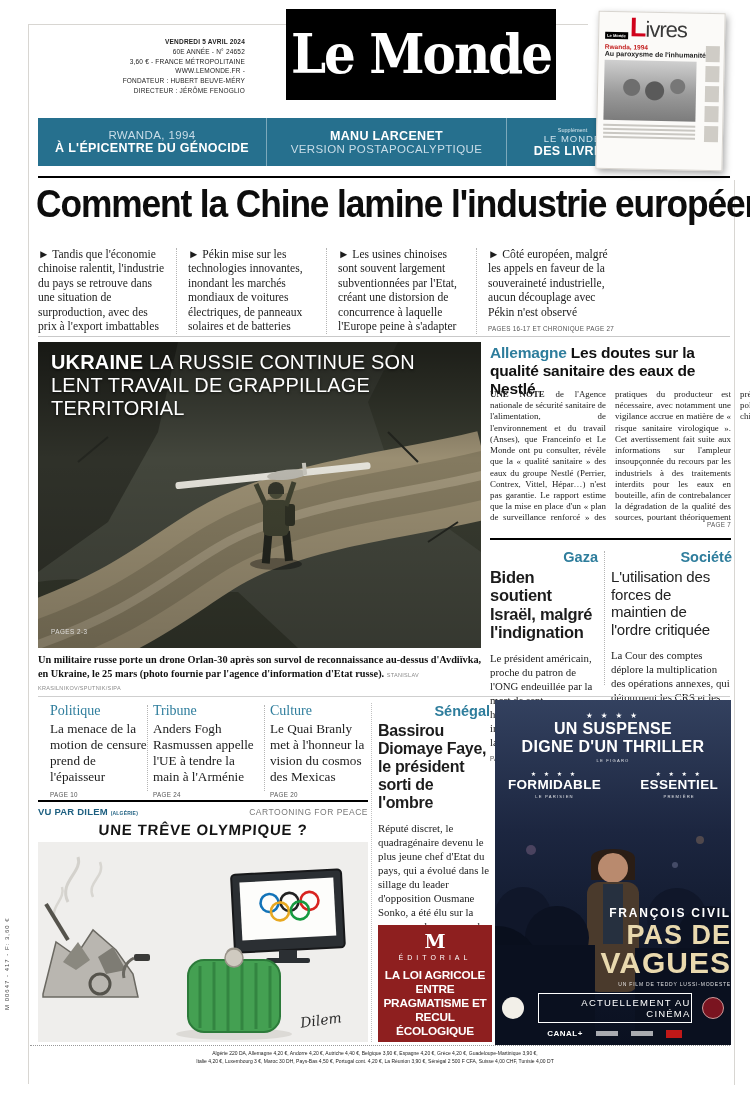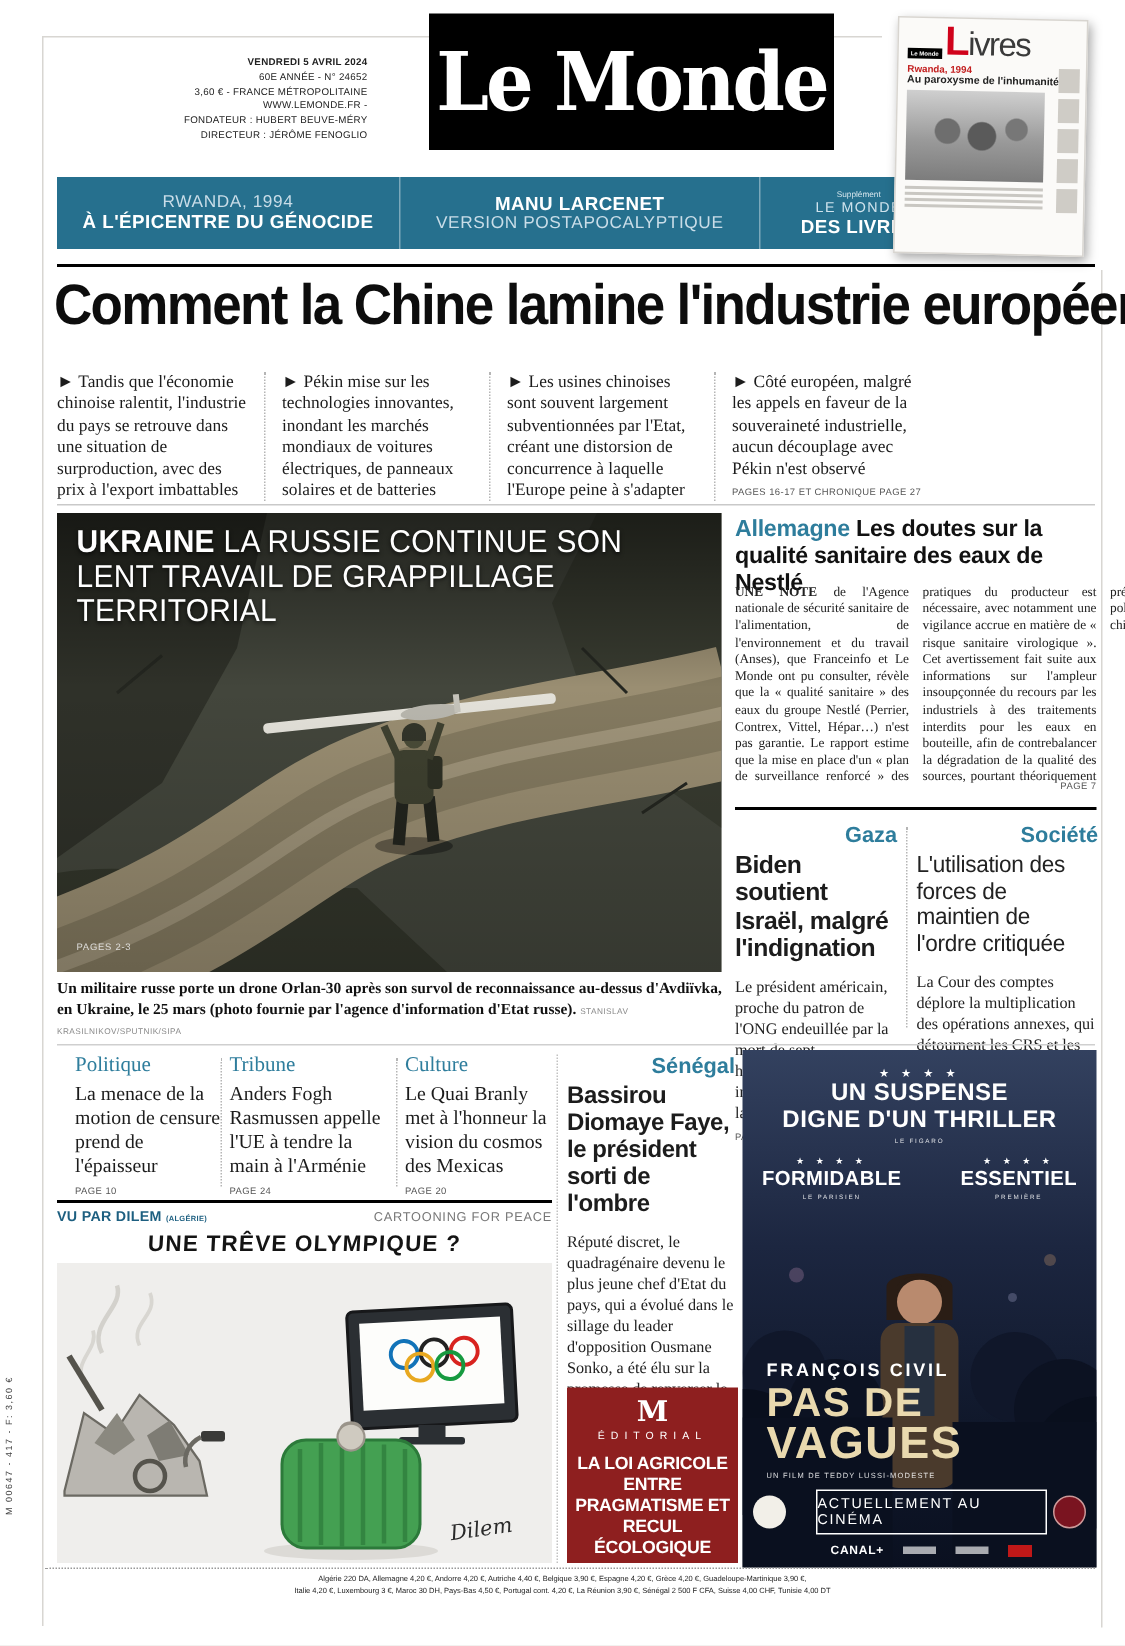--- a/index.html
+++ b/index.html
@@ -148,21 +148,21 @@
   .poster{position:absolute;left:495px;top:700px;width:236px;height:345px;overflow:hidden;color:#fff;
      background:linear-gradient(180deg,#33415f 0%,#1c2640 38%,#10182b 72%,#0a1020 100%);}
   .poster svg{position:absolute;left:0;top:0;}
   .p-reviews{position:absolute;left:0;top:11px;width:100%;text-align:center;z-index:2;}
   .p-stars{font-size:7.5px;letter-spacing:3px;}
   .p-q1{font-size:16px;font-weight:800;line-height:1.12;letter-spacing:.3px;}
   .p-src{font-size:4.2px;letter-spacing:1.2px;opacity:.85;margin-top:2px;}
   .p-row2{display:flex;justify-content:space-between;padding:0 13px;margin-top:7px;}
   .p-cell{text-align:center;}
   .p-q2{font-size:13.5px;font-weight:800;letter-spacing:.3px;}
-  .poster-bottom{position:absolute;left:16px;right:0;bottom:7px;text-align:left;z-index:2;}
+  .poster-bottom{position:absolute;left:3px;right:0;bottom:7px;text-align:right;z-index:2;}
   .p-actor{font-size:12px;font-weight:bold;letter-spacing:1.8px;}
   .p-title{font-size:27px;font-weight:800;line-height:.98;letter-spacing:1px;color:#e9d9ae;margin-top:2px;}
   .p-title2{font-size:30px;font-weight:800;line-height:.95;letter-spacing:1px;color:#e9d9ae;}
   .p-credit{font-size:5px;letter-spacing:.8px;opacity:.85;margin-top:4px;}
   .p-release{margin:6px auto 0;border:1px solid #fff;width:152px;padding:3px 0;font-size:9.5px;letter-spacing:1.2px;}
   .p-logos{margin-top:6px;display:flex;justify-content:center;align-items:center;gap:13px;}
   .p-net{font-size:8px;font-weight:800;letter-spacing:.5px;}
   .p-blob{width:22px;height:5px;background:rgba(255,255,255,.65);}
   .p-redbox{width:16px;height:8px;background:#c01818;}
   .p-circ-l{position:absolute;left:7px;bottom:26px;width:22px;height:22px;border-radius:50%;

